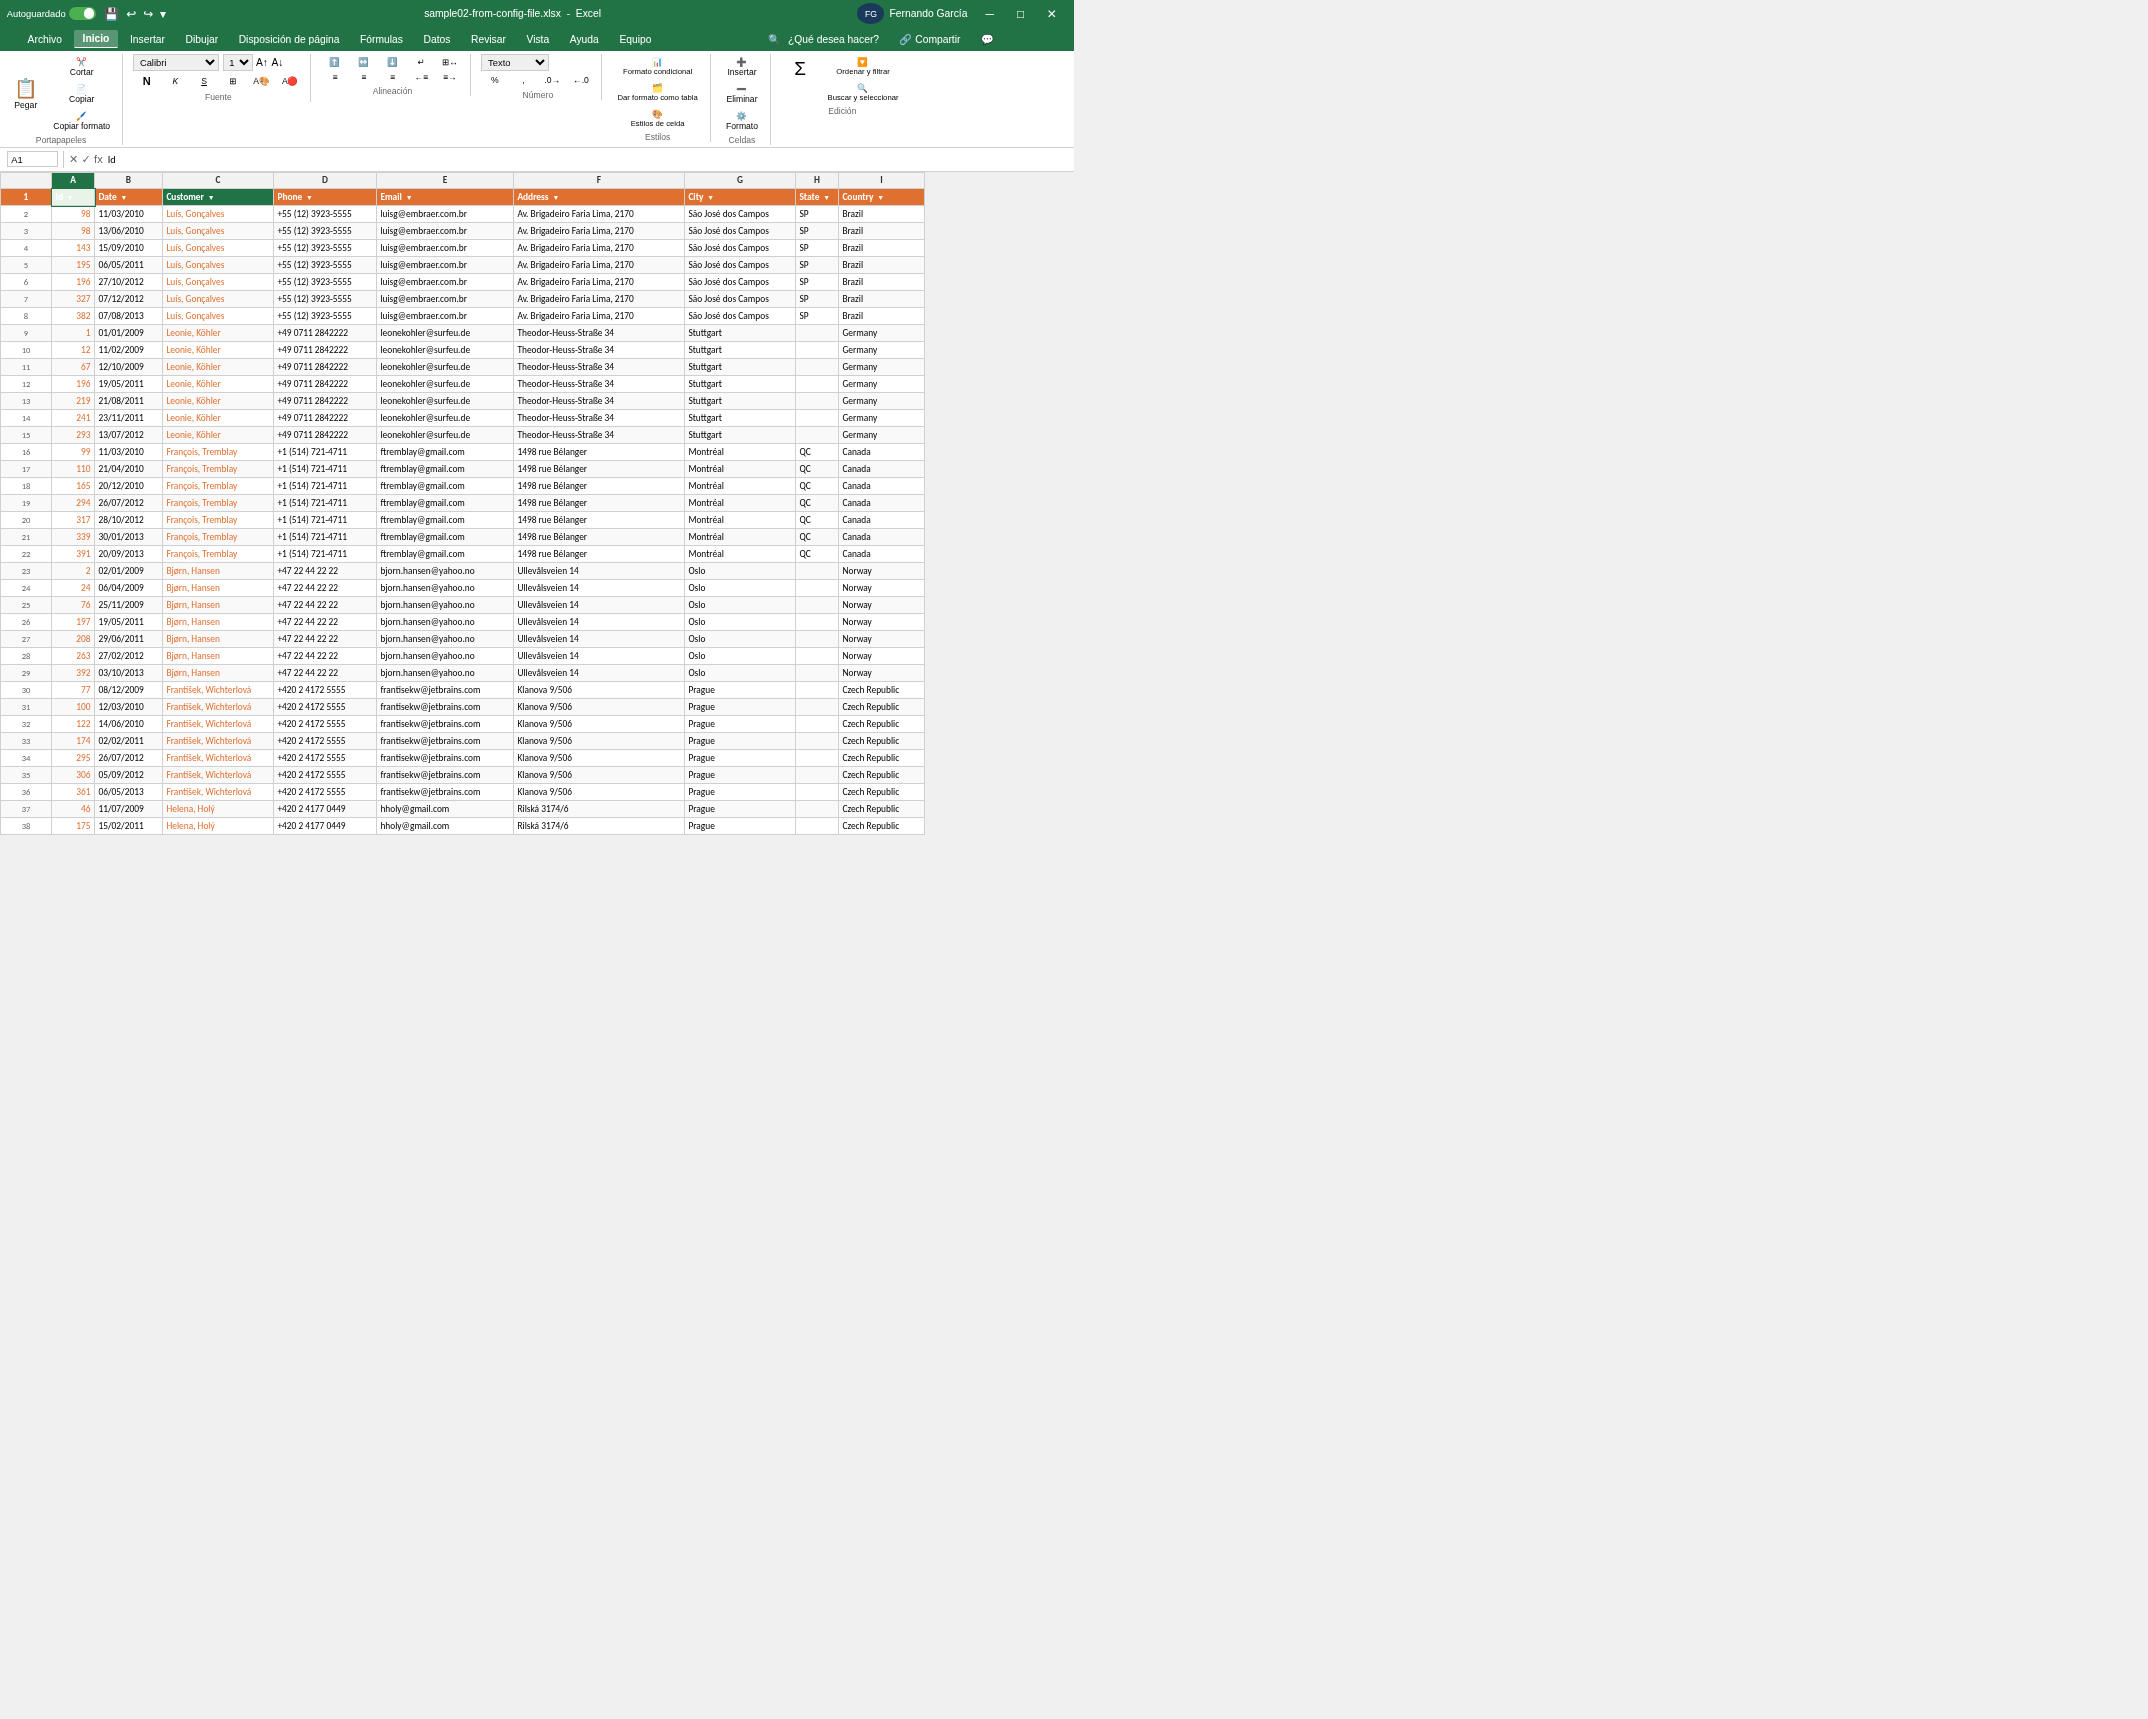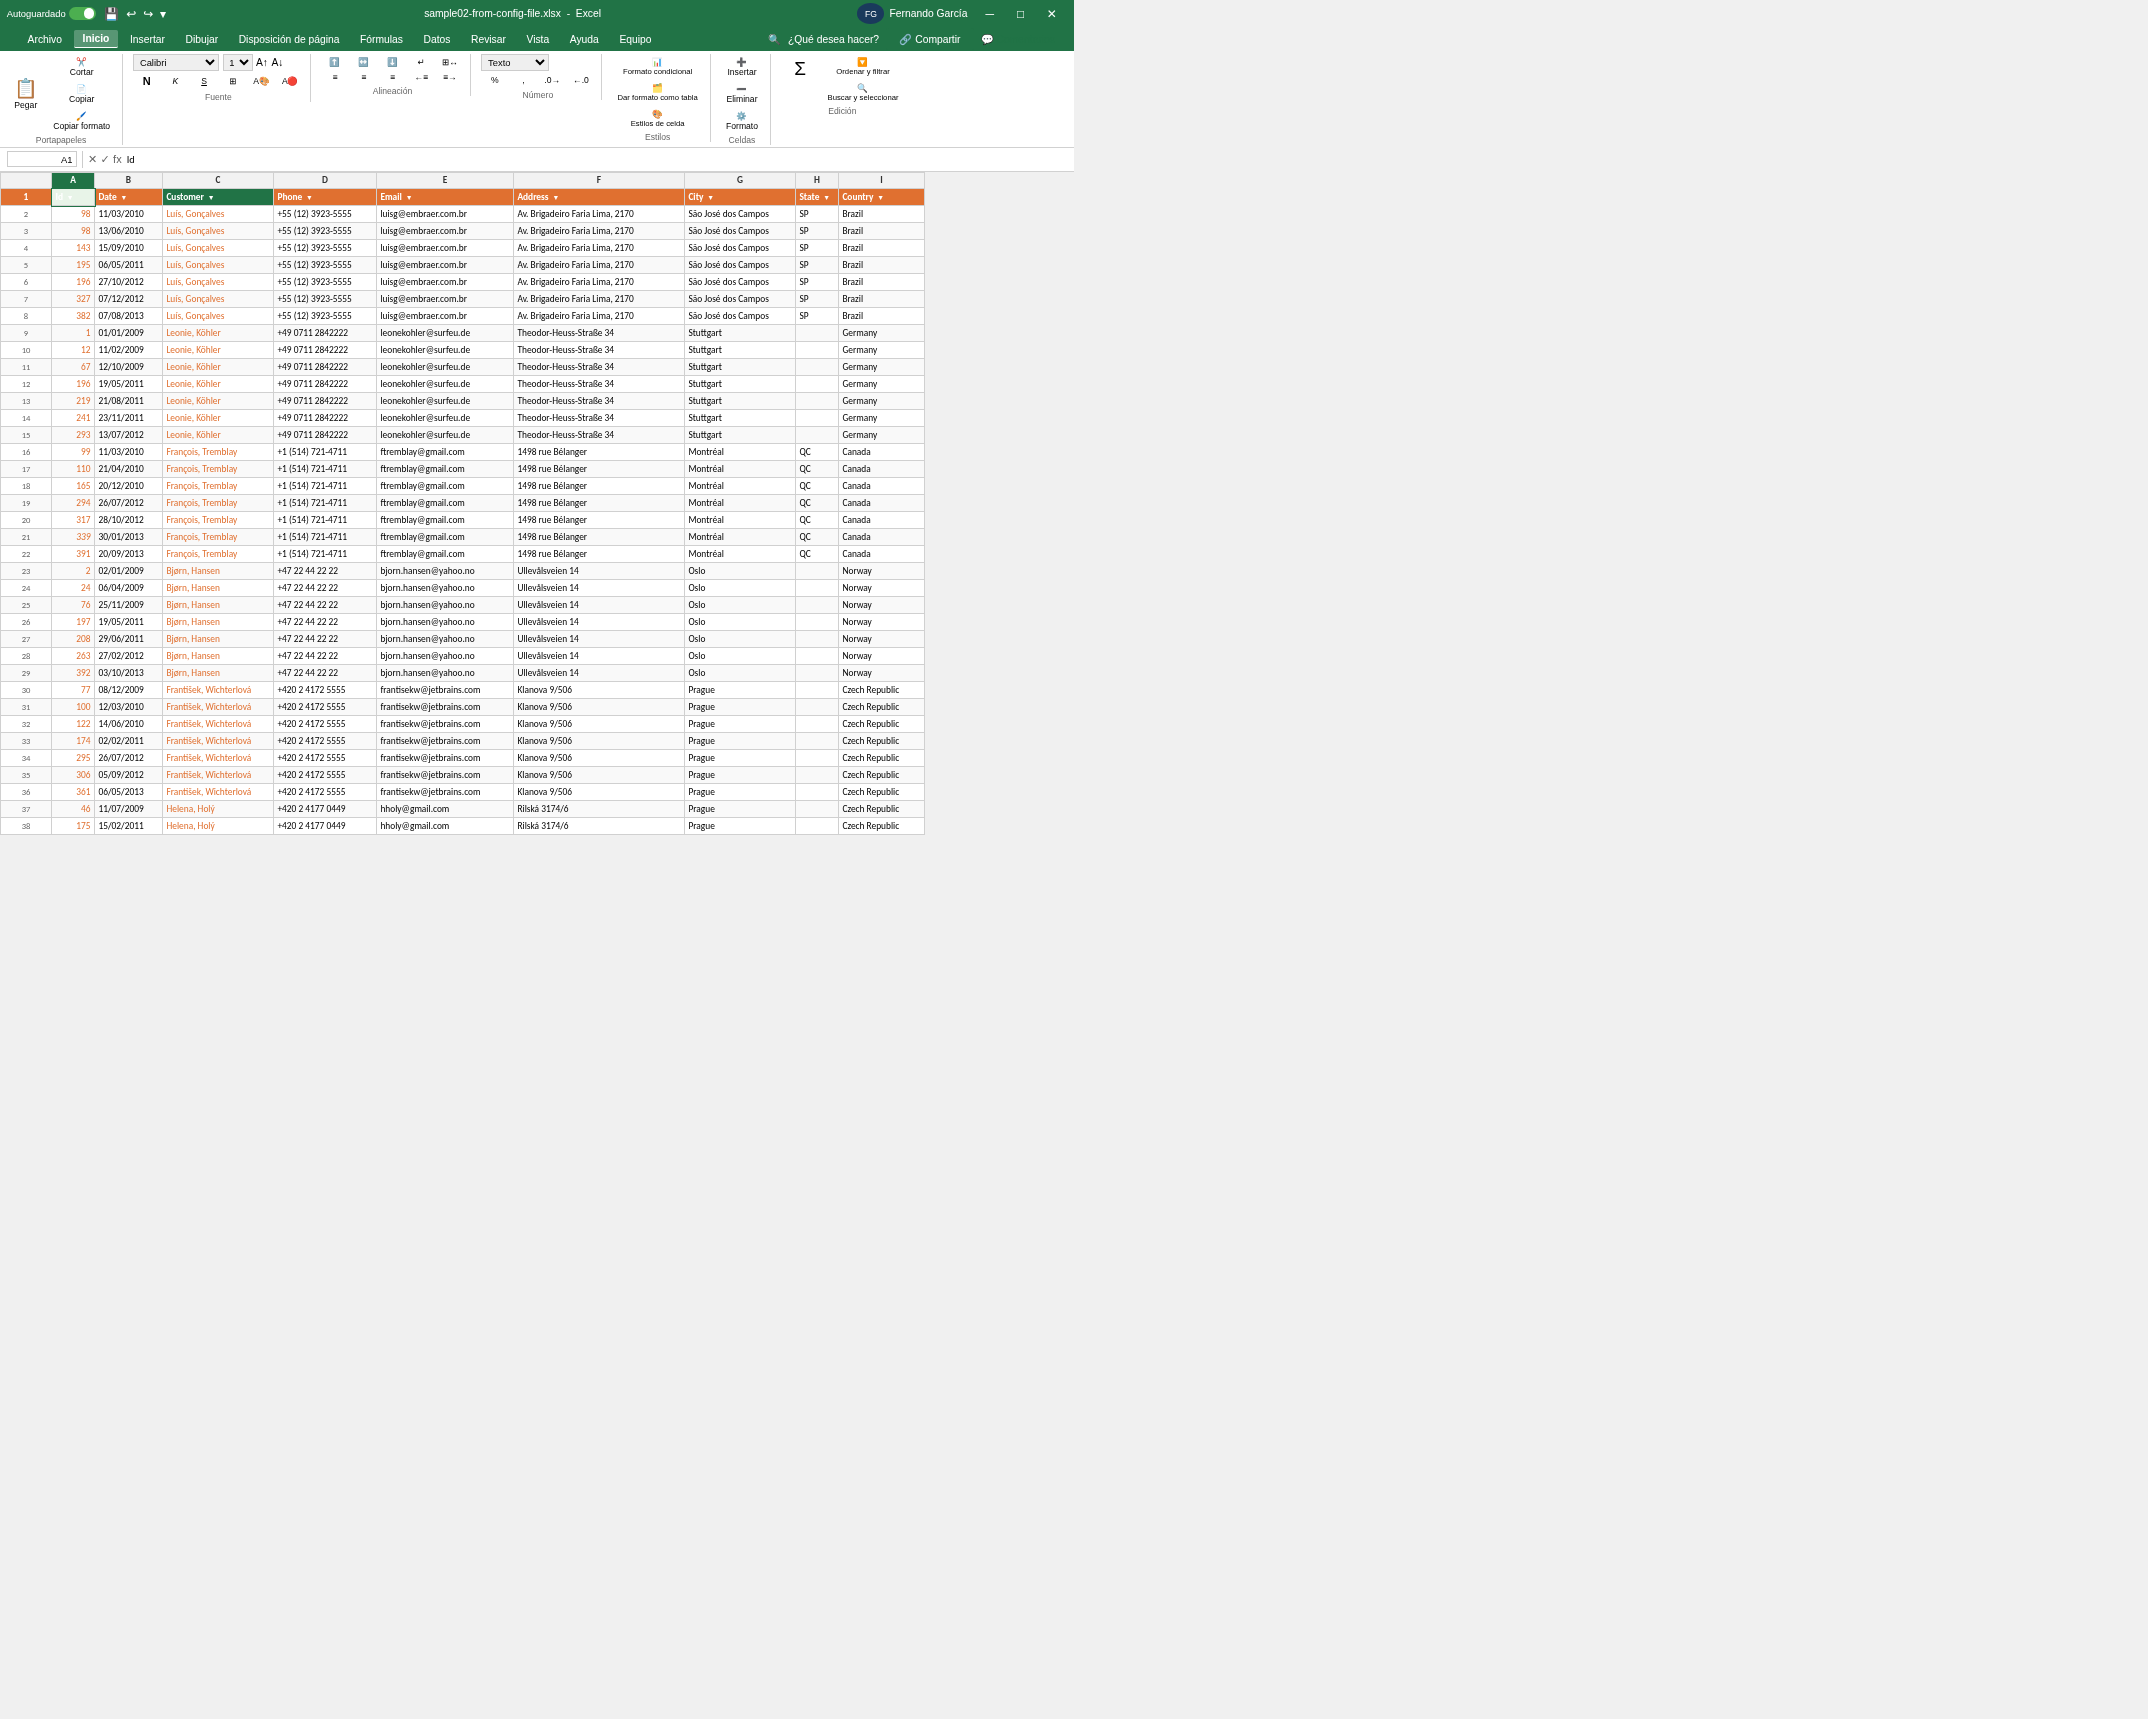--- a/index.html
+++ b/index.html
@@ -66,21 +66,21 @@
     
     .formula-bar {
       background: #ffffff;
       border-bottom: 0.9px solid #d1d1d1;
       height: 24px;
       display: flex;
       align-items: center;
       padding: 0 6.8px;
       gap: 5.1px;
     }
-    .cell-ref { width: 70px; border: 0.9px solid #ccc; padding: 1.7px 3.4px; font-size: 9.4px; text-align: right; }
+    .cell-ref { width: 51px; border: 0.9px solid #ccc; padding: 1.7px 3.4px; font-size: 9.4px; text-align: left; }
     .formula-divider { width: 0.9px; height: 17px; background: #ccc; }
     .formula-icons { display: flex; gap: 3.4px; color: #666; font-size: 11px; }
     .formula-input { flex: 1; border: none; outline: none; font-size: 10.3px; font-family: Calibri; }
     
     
     .spreadsheet-wrapper {
       display: flex;
       flex-direction: column;
       height: calc(100vh - 150px);
       overflow: hidden;
@@ -664,21 +664,21 @@
             <td style="color: rgb(224, 112, 48); font-weight: 500;">François, Tremblay</td>
             <td>+1 (514) 721-4711</td>
             <td>ftremblay@gmail.com</td>
             <td>1498 rue Bélanger</td>
             <td>Montréal</td>
             <td>QC</td>
             <td>Canada</td>
           </tr>
           <tr class="odd-row">
             <td class="row-num">21</td>
-            <td style="text-align: right; color: rgb(224, 112, 48); font-style: italic;">339</td>
+            <td style="text-align: right; color: rgb(224, 112, 48);">339</td>
             <td>30/01/2013</td>
             <td style="color: rgb(224, 112, 48); font-weight: 500;">François, Tremblay</td>
             <td>+1 (514) 721-4711</td>
             <td>ftremblay@gmail.com</td>
             <td>1498 rue Bélanger</td>
             <td>Montréal</td>
             <td>QC</td>
             <td>Canada</td>
           </tr>
           <tr class="even-row">

